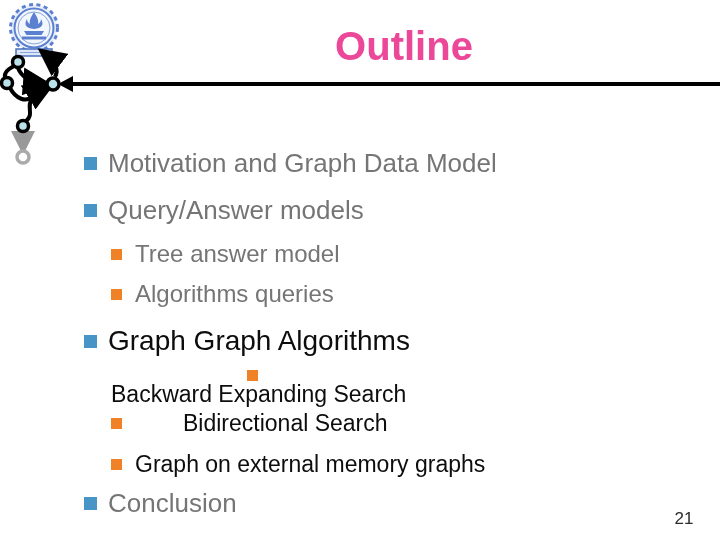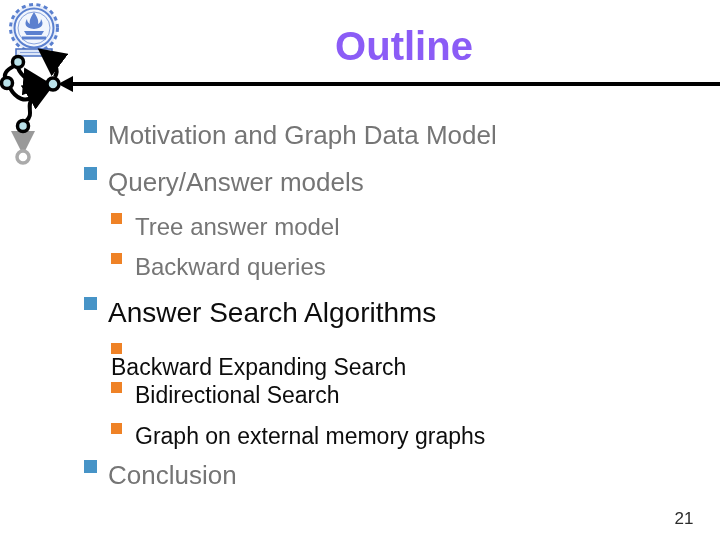--- a/index.html
+++ b/index.html
@@ -7,43 +7,43 @@
     width:720px;height:540px;position:relative;overflow:hidden;
     background:#ffffff;
     font-family:"Liberation Sans", sans-serif;
   }
   .slide{position:absolute;inset:0;}
 
   
   .title{
     position:absolute;top:24px;left:0;width:100%;
     text-align:center;padding-left:88px;box-sizing:border-box;
-    font-size:40px;font-weight:bold;color:#8b5cf6;letter-spacing:0px;
+    font-size:40px;font-weight:bold;color:#ec4899;letter-spacing:0px;
   }
 
   
   .rule{position:absolute;left:64px;right:0;top:82px;height:4px;background:#000;}
 
   
   .logo{position:absolute;left:6px;top:1px;width:56px;height:60px;}
   .doodle{position:absolute;left:0px;top:46px;width:118px;height:128px;}
 
   
-  .row{position:absolute;display:flex;white-space:nowrap;}
+  .row{position:absolute;display:flex;align-items:center;white-space:nowrap;margin-top:27px;}
   .bullet{flex:none;display:inline-block;}
   .b1{width:13px;height:13px;background:#4794c7;margin-right:11px;}
   .b2{width:11px;height:11px;background:#ef8226;margin-right:13px;}
   .lv1{left:84px;height:32px;font-size:26px;}
   .lv1big{left:84px;height:34px;font-size:28px;}
   .lv2{left:111px;height:28px;font-size:24px;}
   .lv2big{left:111px;height:28px;font-size:23px;}
   .gray{color:#757575;}
   .black{color:#0d0d0d;}
   .r0{top:120px;} .r1{top:167px;} .r2{top:213px;} .r3{top:253px;}
-  .r4{top:297px;} .r5{top:343px;flex-direction:column;} .r6{top:382px;} .r7{top:423px;}
+  .r4{top:297px;} .r5{top:343px;flex-direction:column;} .r6{top:382px;gap:48px;} .r7{top:423px;}
   .r8{top:460px;}
 
   
   .pagenum{
     position:absolute;left:664px;top:509px;width:40px;
     font-size:17px;color:#2b2b2b;text-align:center;
   }
 </style>
 </head>
 <body>
@@ -102,26 +102,26 @@
     <span>Query/Answer models</span>
   </div>
 
   <div class="row lv2 gray r2">
     <span class="bullet b2"></span>
     <span>Tree answer model</span>
   </div>
 
   <div class="row lv2 gray r3">
     <span class="bullet b2"></span>
-    <span>Backward queries</span>
+    <span>Algorithms queries</span>
   </div>
 
   <div class="row lv1big black r4">
     <span class="bullet b1"></span>
-    <span>Answer Search Algorithms</span>
+    <span>Graph Graph Algorithms</span>
   </div>
 
   <div class="row lv2big black r5">
     <span class="bullet b2"></span>
     <span>Backward Expanding Search</span>
   </div>
 
   <div class="row lv2big black r6">
     <span class="bullet b2"></span>
     <span>Bidirectional Search</span>

